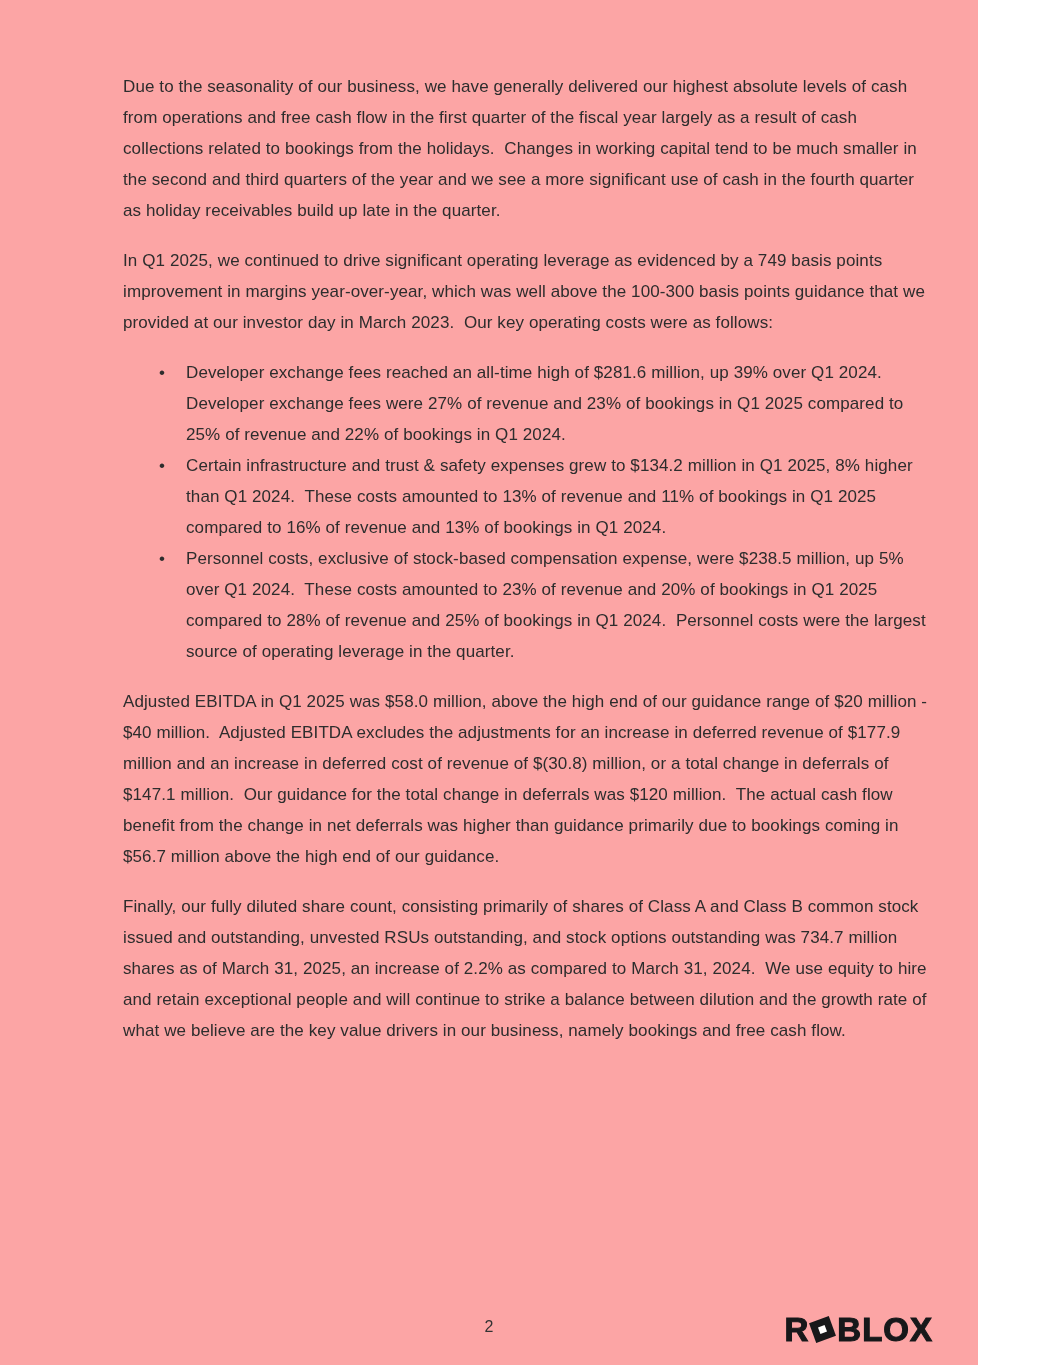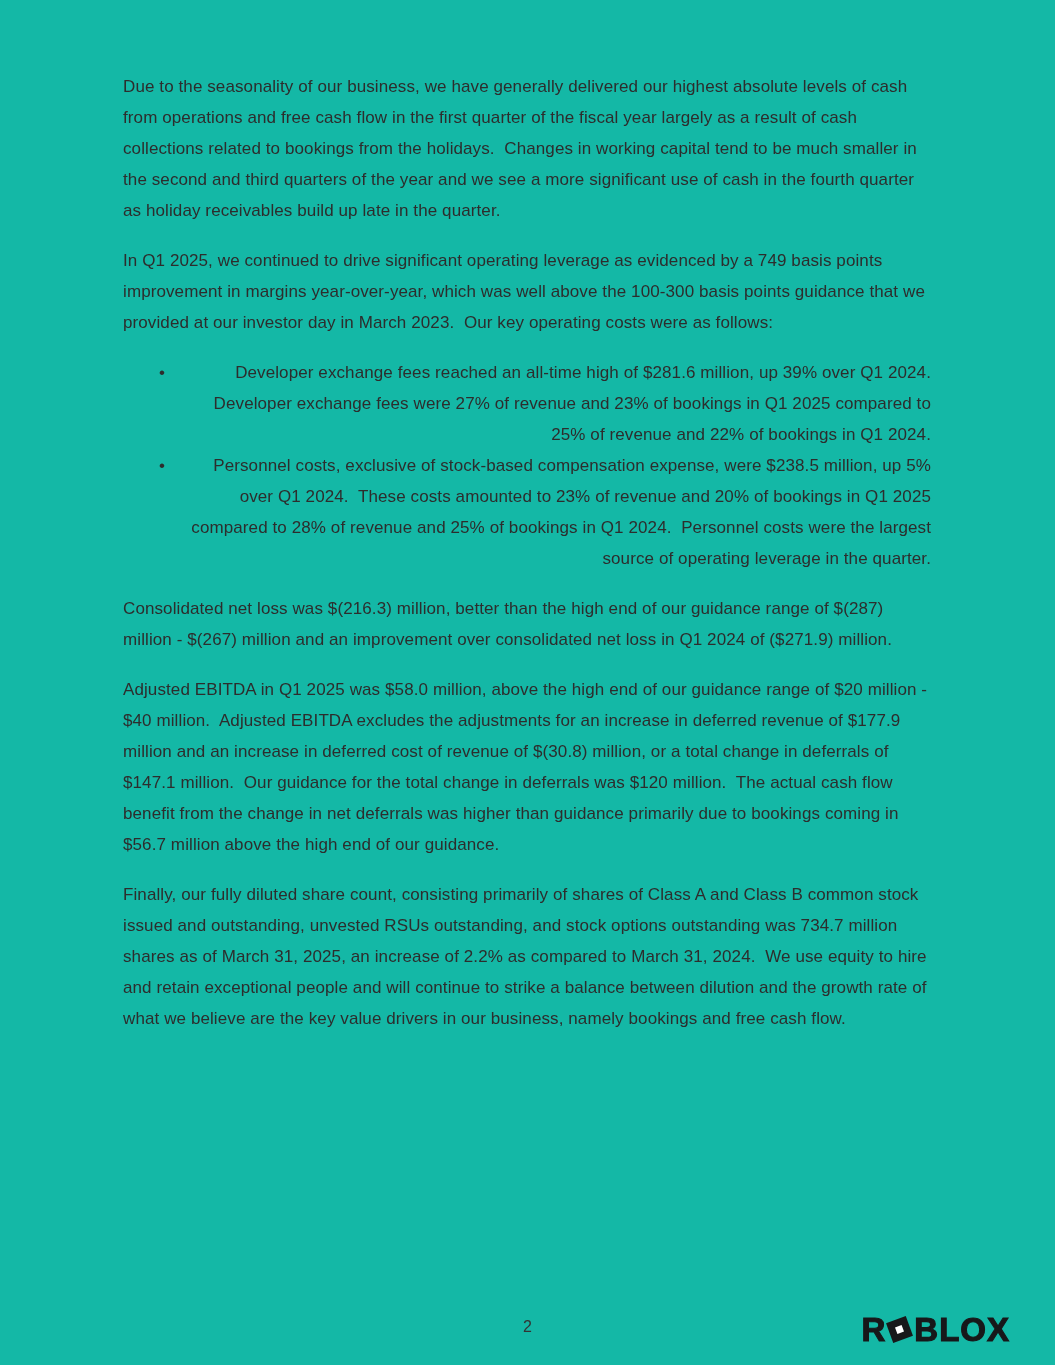--- a/index.html
+++ b/index.html
@@ -2,23 +2,23 @@
 <html><head>
 <meta charset="utf-8">
 <style>
   html, body {
     margin: 0;
     padding: 0;
     background: #ffffff;
   }
   .page {
     position: relative;
-    width: 1055px;
+    width: 978px;
     height: 1365px;
-    background: #14b8a6;
+    background: #fca5a5;
     font-family: "Liberation Sans", sans-serif;
     color: #2d2d2d;
     overflow: hidden;
   }
   .content {
     position: absolute;
     left: 123px;
     top: 71px;
     width: 808px;
     font-size: 17px;
@@ -26,21 +26,20 @@
     letter-spacing: 0.1px;
   }
   .content p {
     margin: 0 0 19px 0;
     white-space: pre-wrap;
   }
   ul.bullets {
     list-style: none;
     margin: 0 0 19px 0;
     padding: 0 0 0 63px;
-    text-align: right;
   }
   ul.bullets li {
     position: relative;
     white-space: pre-wrap;
   }
   ul.bullets li::before {
     content: "\2022";
     position: absolute;
     left: -27px;
     top: 0;
@@ -90,24 +89,24 @@
 
 <div class="page">
 
   <main class="content">
     <p>Due to the seasonality of our business, we have generally delivered our highest absolute levels of cash from operations and free cash flow in the first quarter of the fiscal year largely as a result of cash collections related to bookings from the holidays.  Changes in working capital tend to be much smaller in the second and third quarters of the year and we see a more significant use of cash in the fourth quarter as holiday receivables build up late in the quarter.</p>
 
     <p>In Q1 2025, we continued to drive significant operating leverage as evidenced by a 749 basis points improvement in margins year-over-year, which was well above the 100-300 basis points guidance that we provided at our investor day in March 2023.  Our key operating costs were as follows:</p>
 
     <ul class="bullets">
       <li>Developer exchange fees reached an all-time high of $281.6 million, up 39% over Q1 2024.  Developer exchange fees were 27% of revenue and 23% of bookings in Q1 2025 compared to 25% of revenue and 22% of bookings in Q1 2024.</li>
+      <li>Certain infrastructure and trust &amp; safety expenses grew to $134.2 million in Q1 2025, 8% higher than Q1 2024.  These costs amounted to 13% of revenue and 11% of bookings in Q1 2025 compared to 16% of revenue and 13% of bookings in Q1 2024.</li>
       <li>Personnel costs, exclusive of stock-based compensation expense, were $238.5 million, up 5% over Q1 2024.  These costs amounted to 23% of revenue and 20% of bookings in Q1 2025 compared to 28% of revenue and 25% of bookings in Q1 2024.  Personnel costs were the largest source of operating leverage in the quarter.</li>
     </ul>
 
-    <p>Consolidated net loss was $(216.3) million, better than the high end of our guidance range of $(287) million - $(267) million and an improvement over consolidated net loss in Q1 2024 of ($271.9) million.</p>
 
     <p>Adjusted EBITDA in Q1 2025 was $58.0 million, above the high end of our guidance range of $20 million - $40 million.  Adjusted EBITDA excludes the adjustments for an increase in deferred revenue of $177.9 million and an increase in deferred cost of revenue of $(30.8) million, or a total change in deferrals of $147.1 million.  Our guidance for the total change in deferrals was $120 million.  The actual cash flow benefit from the change in net deferrals was higher than guidance primarily due to bookings coming in $56.7 million above the high end of our guidance.</p>
 
     <p>Finally, our fully diluted share count, consisting primarily of shares of Class A and Class B common stock issued and outstanding, unvested RSUs outstanding, and stock options outstanding was 734.7 million shares as of March 31, 2025, an increase of 2.2% as compared to March 31, 2024.  We use equity to hire and retain exceptional people and will continue to strike a balance between dilution and the growth rate of what we believe are the key value drivers in our business, namely bookings and free cash flow.</p>
   </main>
 
   <div class="page-number">2</div>
 
   <div class="logo">
     <span class="logo-text">R</span>

